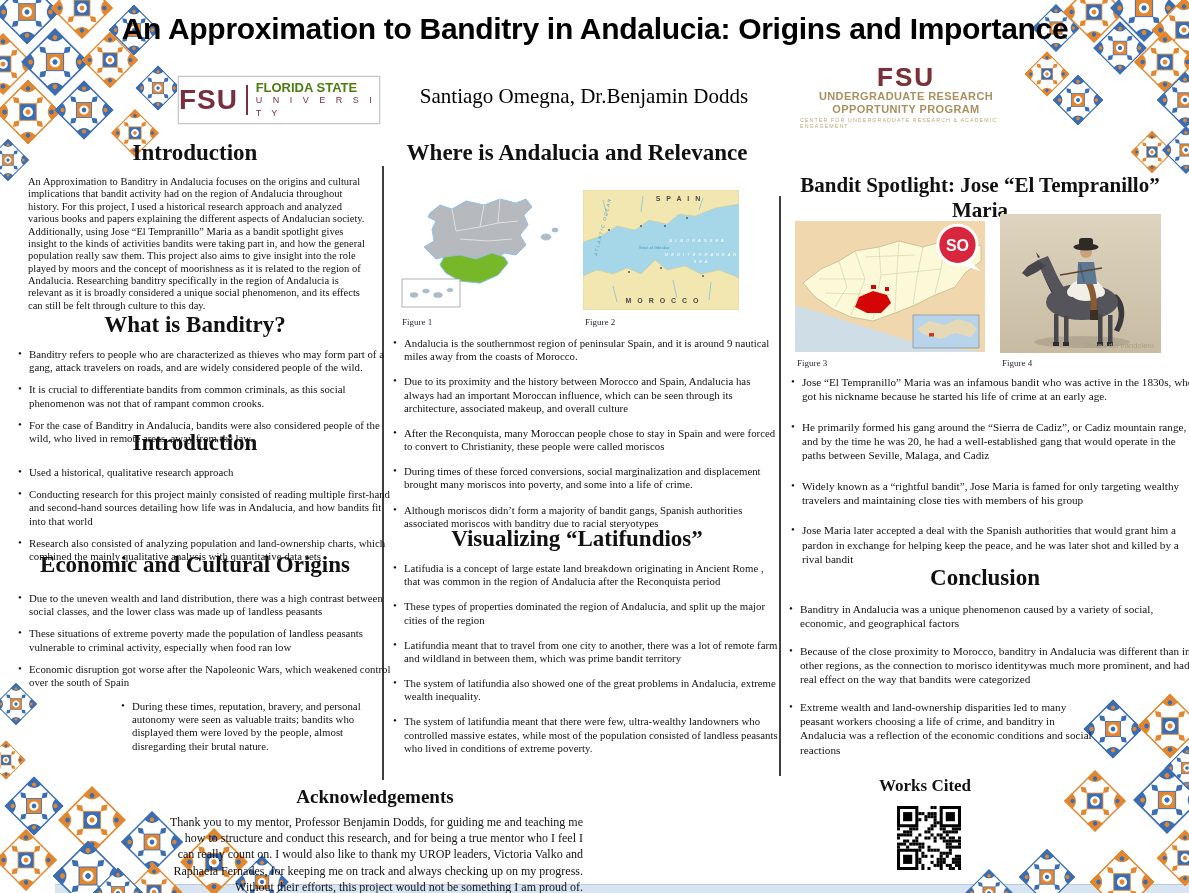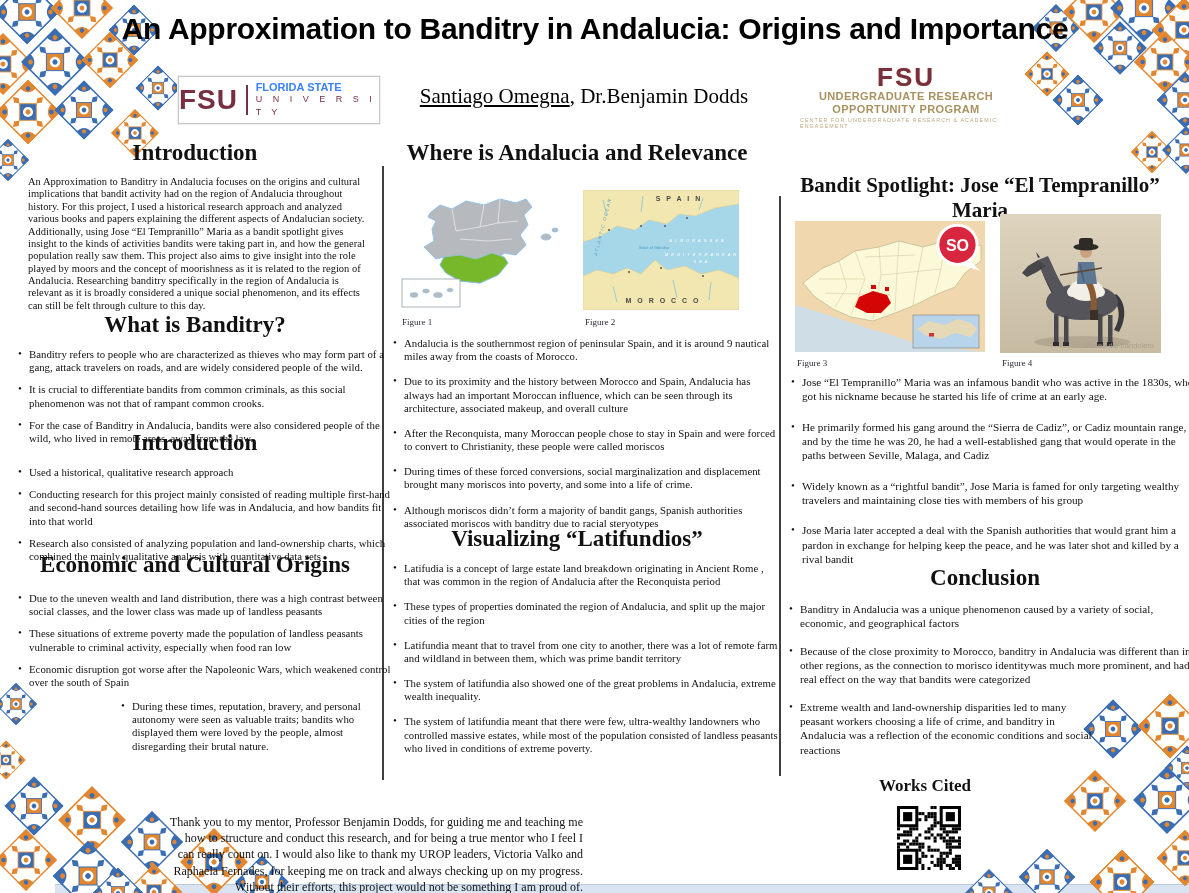--- a/index.html
+++ b/index.html
@@ -18,24 +18,24 @@
   ul.mid li{margin-bottom:12px;}
   ul.rt li{font-size:11.2px;margin-bottom:16px;line-height:1.28;}
   ul.concl li{font-size:11.2px;margin-bottom:13px;line-height:1.28;}
   ul.concl li:last-child{max-width:300px;}
   .vline{position:absolute;width:1.5px;background:#3f3f3f;}
   .figcap{font-size:9px;color:#2b2b3a;}
   .fsu-box{display:flex;align-items:center;justify-content:center;gap:8px;background:#fff;
            border:1px solid #c9c9c9;box-shadow:0 0 0 1px #eee;}
   .fsu-acr{font-family:"Liberation Sans",sans-serif;font-weight:800;font-size:28px;color:#782F40;letter-spacing:1px;}
   .fsu-div{width:2px;height:30px;background:#782F40;}
-  .fsu-n1{font-family:"Liberation Sans",sans-serif;font-weight:800;font-size:11px;color:#3b82f6;line-height:1;}
+  .fsu-n1{font-family:"Liberation Sans",sans-serif;font-weight:800;font-size:13px;color:#4d7c0f;line-height:1;}
   .fsu-n2{font-family:"Liberation Sans",sans-serif;font-size:9px;color:#782F40;letter-spacing:4px;line-height:1.4;}
   .authors{font-size:21px;color:#000;}
-  .authors .und{text-decoration:underline;margin-left:8px;}
+  .authors .und{margin-left:8px;}
   .urop{display:flex;flex-direction:column;align-items:center;line-height:1.15;}
   .urop-acr{font-family:"Liberation Sans",sans-serif;font-weight:800;font-size:26px;color:#782F40;
             text-shadow:0 0 1px #c5a75a;letter-spacing:2px;line-height:1;}
   .urop-l{font-family:"Liberation Sans",sans-serif;font-weight:700;font-size:11px;color:#A8915F;letter-spacing:0.4px;}
   .urop-s{font-family:"Liberation Sans",sans-serif;font-size:5.3px;color:#BCA97E;letter-spacing:1.1px;margin-top:2px;}
   .ack-body{font-size:12px;line-height:1.35;text-align:right;}
   .scrollbar{position:absolute;height:8px;background:#d9e4f3;border-top:1px solid #b9c9dd;z-index:1;}
   svg text{font-family:"Liberation Sans",sans-serif;}
   .content{z-index:3;}
 </style>
@@ -460,16 +460,17 @@
         <rect x="100" y="95" width="5" height="5"></rect>
         <rect x="40" y="100" width="5" height="5"></rect>
         <rect x="50" y="100" width="5" height="5"></rect>
         <rect x="70" y="100" width="5" height="5"></rect>
         <rect x="85" y="100" width="5" height="5"></rect>
         <rect x="90" y="100" width="5" height="5"></rect>
         <rect x="100" y="100" width="5" height="5"></rect>
       </g>
     </svg>
 
+  <div class="abs content sec-h" style="left:165px;top:786px;width:420px;font-size:19px;">Acknowledgements</div>
   <div class="abs content ack-body" style="left:168px;top:814px;width:415px;">Thank you to my mentor, Professor Benjamin Dodds, for guiding me and teaching me how to structure and conduct this research, and for being a true mentor who I feel I can really count on. I would also like to thank my UROP leaders, Victoria Valko and Raphaela Fernades, for keeping me on track and always checking up on my progress. Without their efforts, this project would not be something I am proud of.</div>
 
   <div class="scrollbar" style="left:55px;bottom:0;width:1134px;"></div>
 </div>
 
 </body></html>

